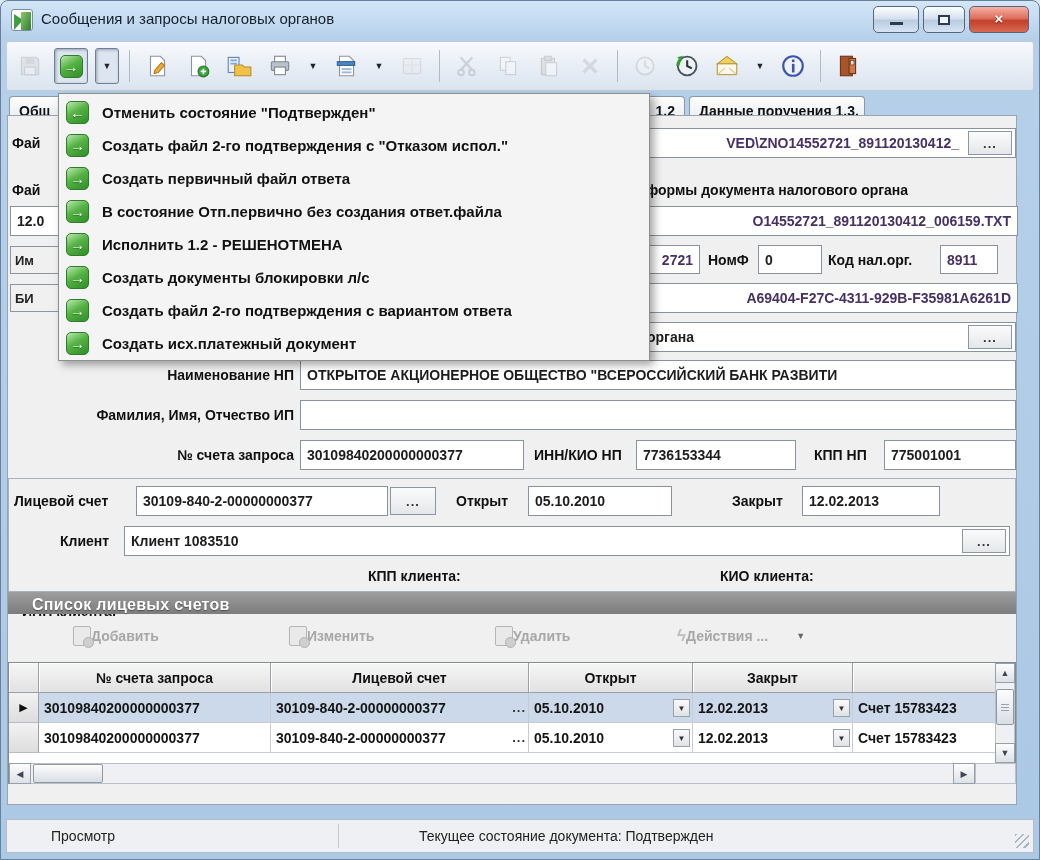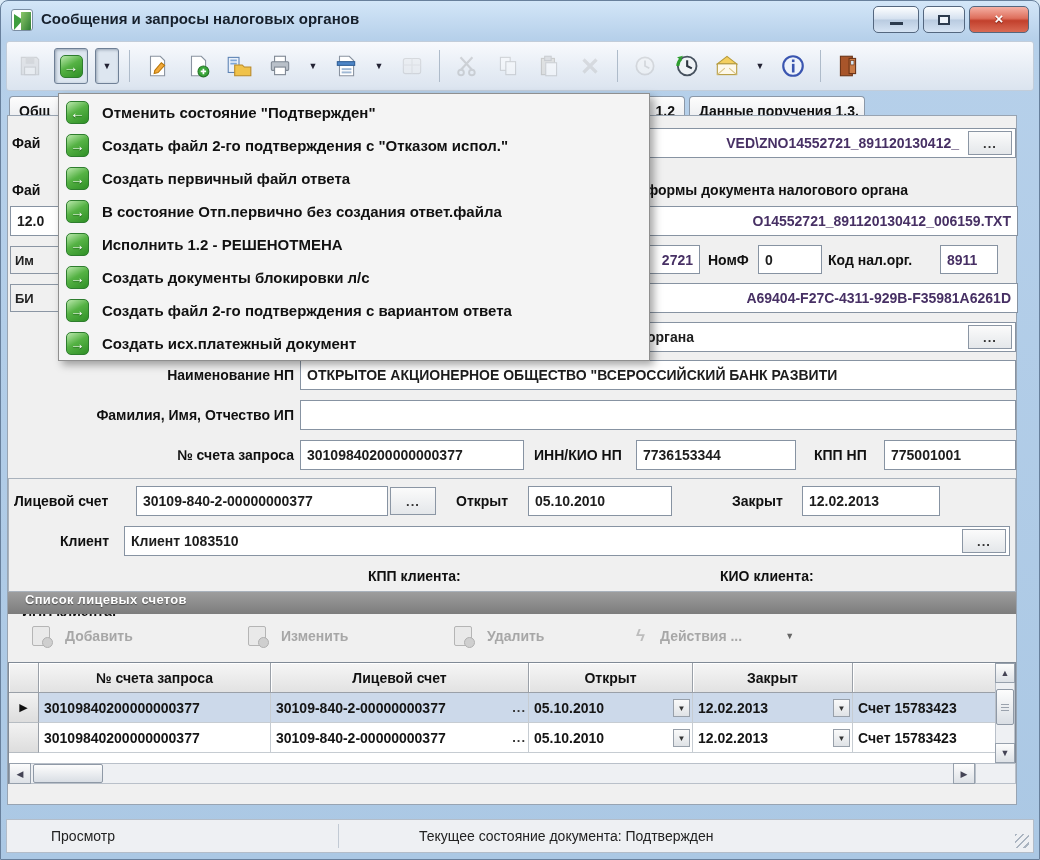--- a/index.html
+++ b/index.html
@@ -10,21 +10,21 @@
        font-family:"Liberation Sans",sans-serif;}
 
   
   .titlebar{position:absolute;left:0;top:0;width:100%;height:38px;}
   .app-icon{position:absolute;left:10px;top:8px;width:22px;height:22px;background:#fff;
             border:1px solid #7b8ea3;border-radius:3px;overflow:hidden;}
   .app-icon::before{content:"";position:absolute;left:2px;top:3px;border-left:9px solid #3f9e3f;
             border-top:8px solid transparent;border-bottom:8px solid transparent;transform:skewY(-12deg);}
   .app-icon::after{content:"";position:absolute;left:9px;top:2px;width:10px;height:18px;
             background:linear-gradient(115deg,#8cc86b,#2e7d32);}
-  .title-text{position:absolute;left:40px;top:9px;font-size:15px;font-weight:bold;color:#16202c;}
+  .title-text{position:absolute;left:40px;top:9px;font-size:15px;font-weight:normal;color:#16202c;}
   .wb{position:absolute;top:5px;height:27px;border:1px solid #54677f;border-radius:5px;
       background:linear-gradient(#fdfeff,#d4e0ef 48%,#b9cbe0 52%,#d6e4f4);cursor:default;}
   .wb-glyph-min{position:absolute;left:50%;bottom:7px;width:13px;height:3px;margin-left:-6px;background:#2c3b4e;}
   .wb-glyph-max{position:absolute;left:50%;top:50%;width:12px;height:10px;margin:-5px 0 0 -6px;border:2px solid #2c3b4e;background:#eef4fb;}
   .wb-close{background:linear-gradient(#f5b0a4,#de6f5c 45%,#c2402c 55%,#d96a54);}
   .wb-glyph-x{position:absolute;left:0;top:3px;width:100%;text-align:center;color:#fff;
       font-size:15px;font-weight:bold;text-shadow:0 1px 1px #7a1d10;}
 
   
   .toolbar{position:absolute;left:5px;right:5px;top:40px;height:50px;
@@ -61,24 +61,24 @@
   .browse{display:flex;align-items:center;justify-content:center;
       border:1px solid #8b96a4;background:linear-gradient(#fbfbfb,#e4e7ea);
       font-size:13px;font-weight:bold;color:#333;letter-spacing:1px;}
   .browse.inset{position:absolute;right:3px;top:2px;width:44px;height:24px;}
   .mini-btn{position:absolute;font-size:13px;font-weight:bold;color:#222;background:#f0f0f0;
       border:1px solid #8b96a4;display:flex;align-items:center;padding:0 4px;height:28px;overflow:hidden;}
   .groupbox{position:absolute;border:1px solid #a9b2bc;}
 
   
   .band{position:absolute;left:0;width:1008px;height:22px;background:linear-gradient(#9d9d9d,#7c7c7c);
-      color:#fff;font-size:13px;font-weight:bold;display:flex;align-items:flex-start;padding-left:17px;
+      color:#fff;font-size:16px;font-weight:bold;display:flex;align-items:flex-end;padding-left:24px;
       text-shadow:0 1px 1px #4c4c4c;letter-spacing:.3px;}
-  .list-btn{position:absolute;display:flex;align-items:center;gap:15px;color:#a7a7a7;
-      font-size:14px;font-weight:bold;}
+  .list-btn{position:absolute;display:flex;align-items:center;gap:0;color:#a7a7a7;
+      font-size:14px;font-weight:bold;margin-left:41px;}
   .gray-doc{width:18px;height:20px;background:#e9e9e9;border:1px solid #b5b5b5;border-radius:2px;position:relative;}
   .gray-doc::after{content:"";position:absolute;right:-4px;bottom:-3px;width:9px;height:9px;border-radius:50%;background:#cfcfcf;border:1px solid #b0b0b0;}
   .bolt{color:#bdbdbd;font-size:17px;font-weight:bold;}
 
   
   .grid{position:absolute;left:0;width:1008px;background:#fff;border:1px solid #808a96;}
   .gh{position:absolute;top:0;height:30px;background:linear-gradient(#f6f6f6,#e2e2e2);
       border-right:1px solid #9aa0a8;border-bottom:1px solid #9aa0a8;box-shadow:inset 1px 1px 0 #fff;
       display:flex;align-items:center;justify-content:center;font-size:14px;font-weight:bold;color:#111;overflow:hidden;}
   .gc{position:absolute;height:30px;border-right:1px solid #c6ccd2;border-bottom:1px solid #c6ccd2;

